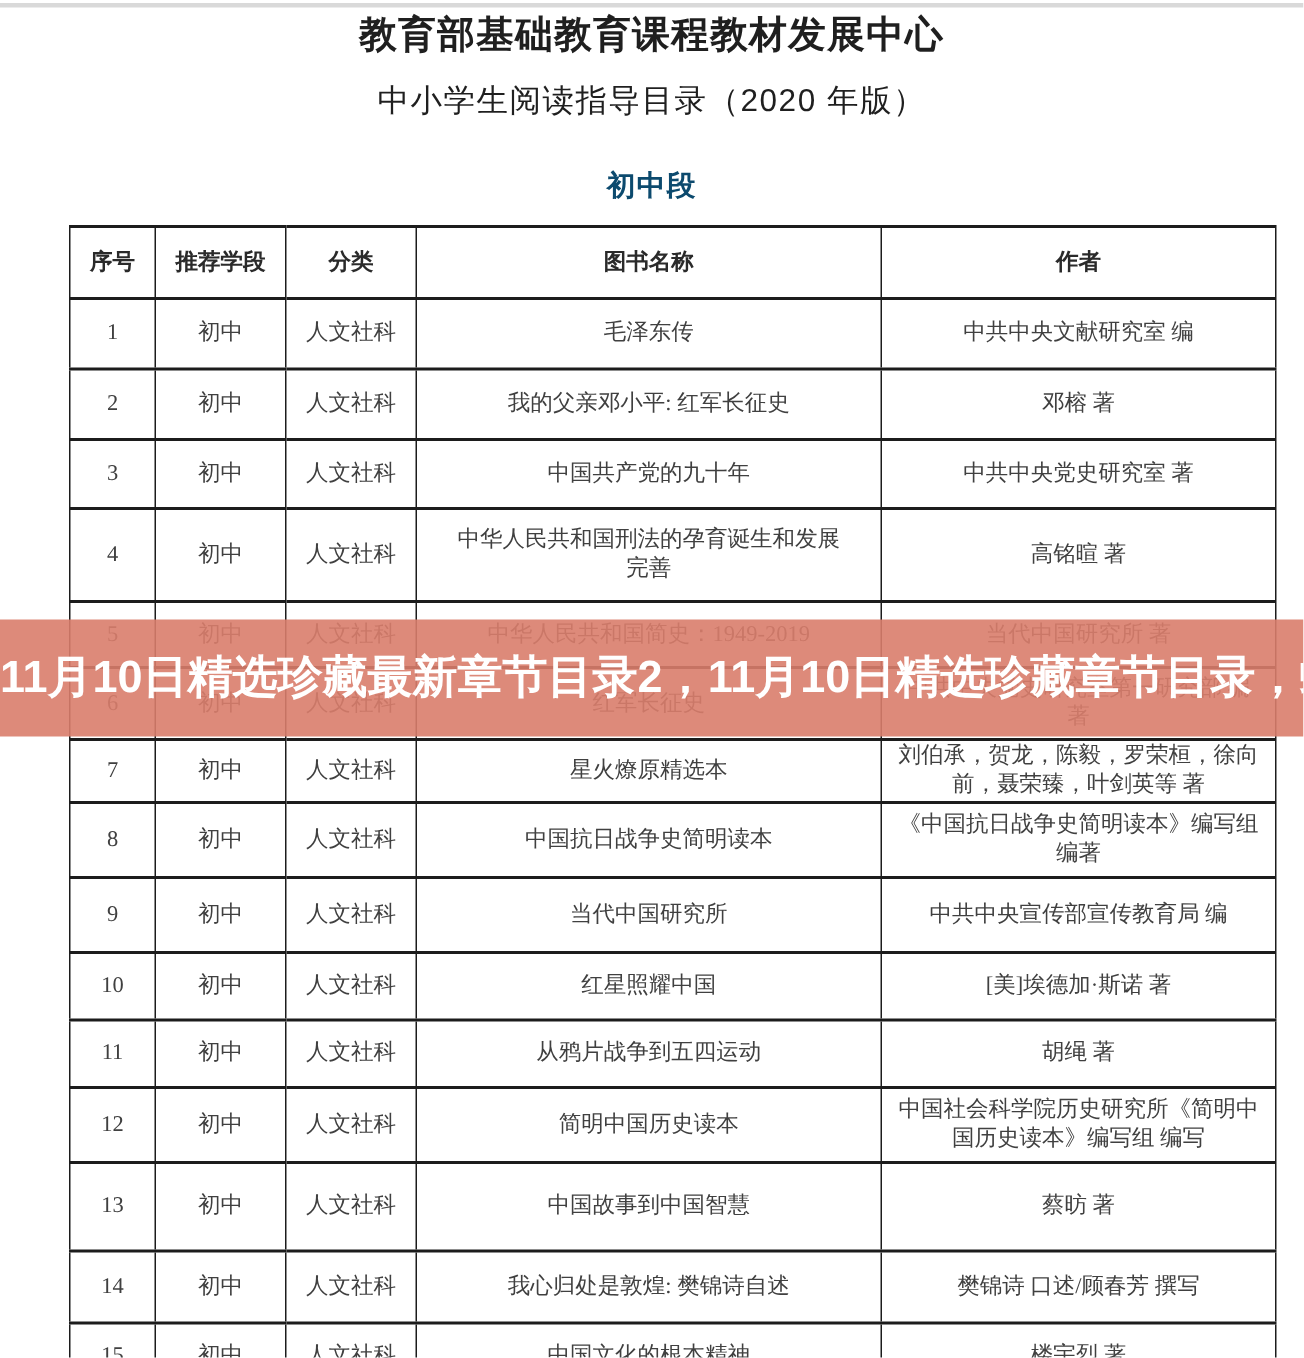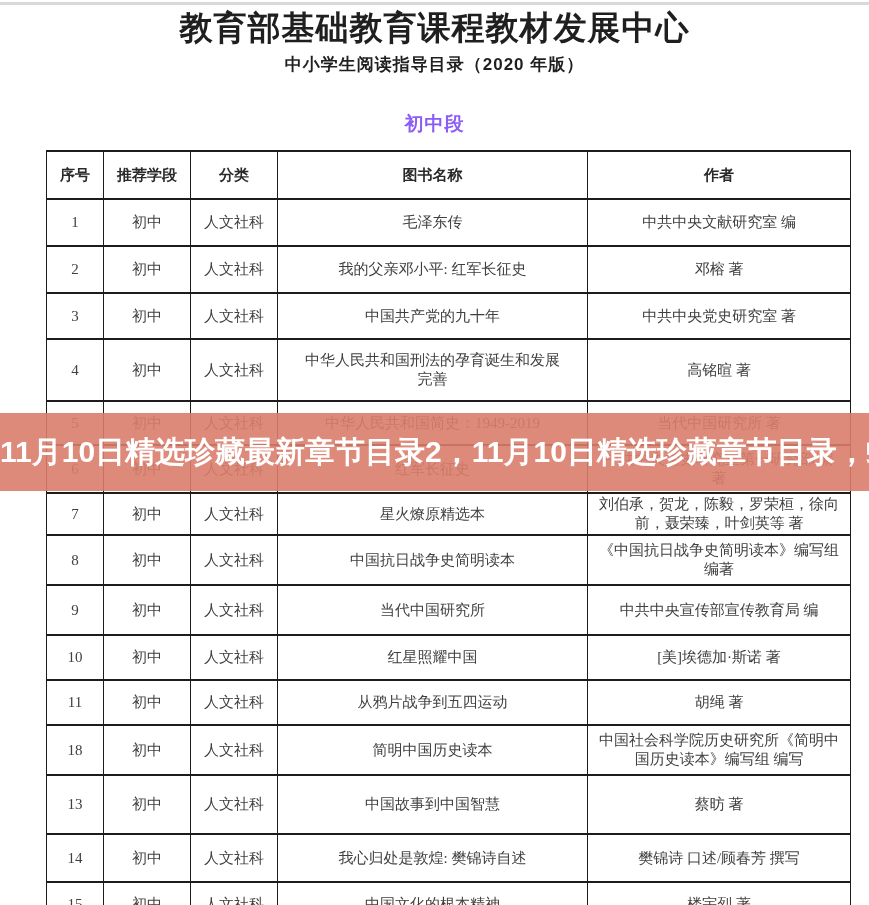--- a/index.html
+++ b/index.html
@@ -10,31 +10,31 @@
     color:#3b3b3b;
   }
   .top-rule{
     position:absolute;top:2px;left:0;width:869px;height:3px;
     background:#d9d9d9;
   }
   .doc-header{position:absolute;top:0;left:0;width:869px;text-align:center;}
   .doc-title{
     position:absolute;top:6px;left:0;width:100%;
     font-family:"Liberation Sans","DejaVu Sans",sans-serif;
-    font-weight:bold;font-size:33px;color:#1f1f1f;letter-spacing:1px;
+    font-weight:bold;font-size:25px;color:#1f1f1f;letter-spacing:1px;
   }
   .doc-subtitle{
     position:absolute;top:53px;left:0;width:100%;
     font-family:"Liberation Sans","DejaVu Sans",sans-serif;
-    font-weight:bold;font-size:17px;color:#1f1f1f;letter-spacing:1px;
+    font-weight:normal;font-size:21px;color:#1f1f1f;letter-spacing:1px;
   }
   .doc-section{
     position:absolute;top:111px;left:0;width:100%;
     font-family:"Liberation Sans","DejaVu Sans",sans-serif;
-    font-weight:bold;font-size:19px;color:#8b5cf6;letter-spacing:1px;
+    font-weight:bold;font-size:19px;color:#0c4a6e;letter-spacing:1px;
   }
   table.catalog{
     position:absolute;top:150px;left:46px;width:804px;
     border-collapse:collapse;table-layout:fixed;
     font-size:15px;color:#404040;
   }
   table.catalog th,table.catalog td{
     border:solid #1c1c1c;border-width:2px 1px;
     text-align:center;vertical-align:middle;
     padding:1px 4px;line-height:19px;
@@ -158,21 +158,21 @@
         <td class="col-author">[美]埃德加·斯诺 著</td>
       </tr>
       <tr style="height: 45px;">
         <td>11</td>
         <td>初中</td>
         <td>人文社科</td>
         <td class="col-title">从鸦片战争到五四运动</td>
         <td class="col-author">胡绳 著</td>
       </tr>
       <tr style="height: 50px;">
-        <td>18</td>
+        <td>12</td>
         <td>初中</td>
         <td>人文社科</td>
         <td class="col-title">简明中国历史读本</td>
         <td class="col-author">中国社会科学院历史研究所《简明中国历史读本》编写组 编写</td>
       </tr>
       <tr style="height: 59px;">
         <td>13</td>
         <td>初中</td>
         <td>人文社科</td>
         <td class="col-title">中国故事到中国智慧</td>

